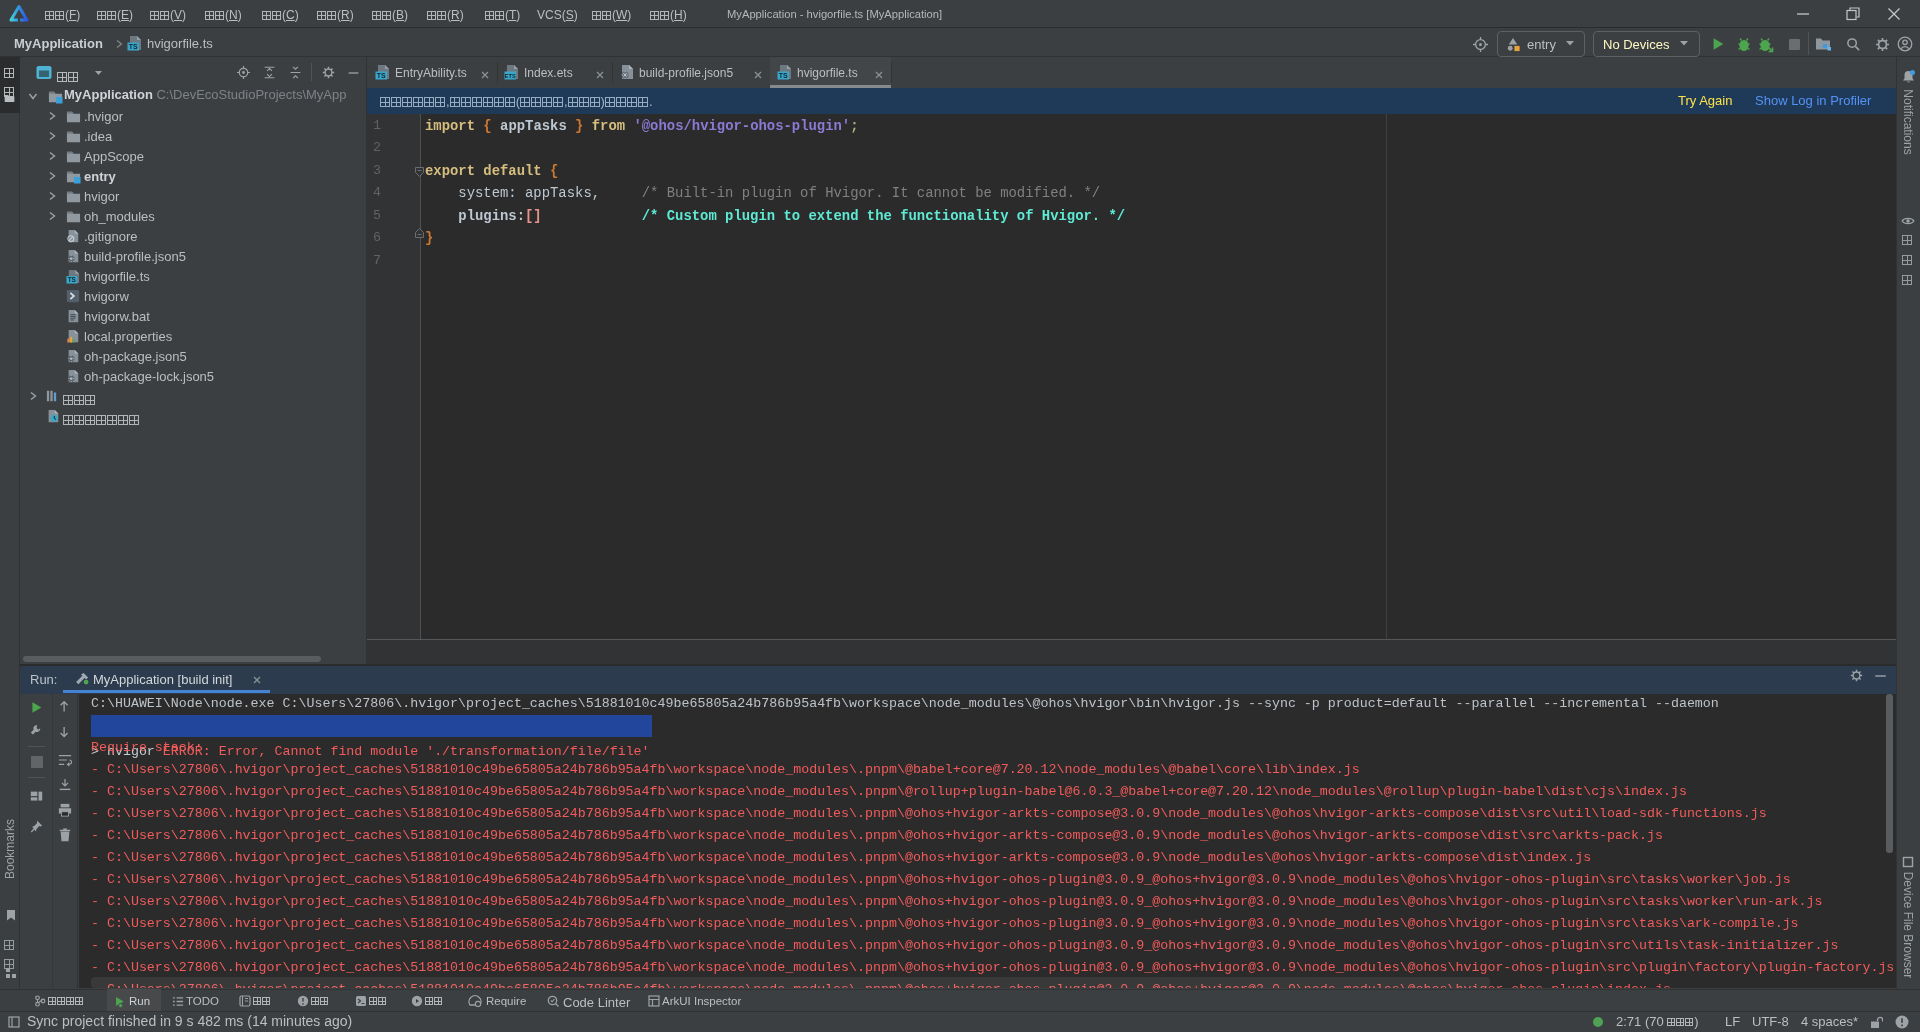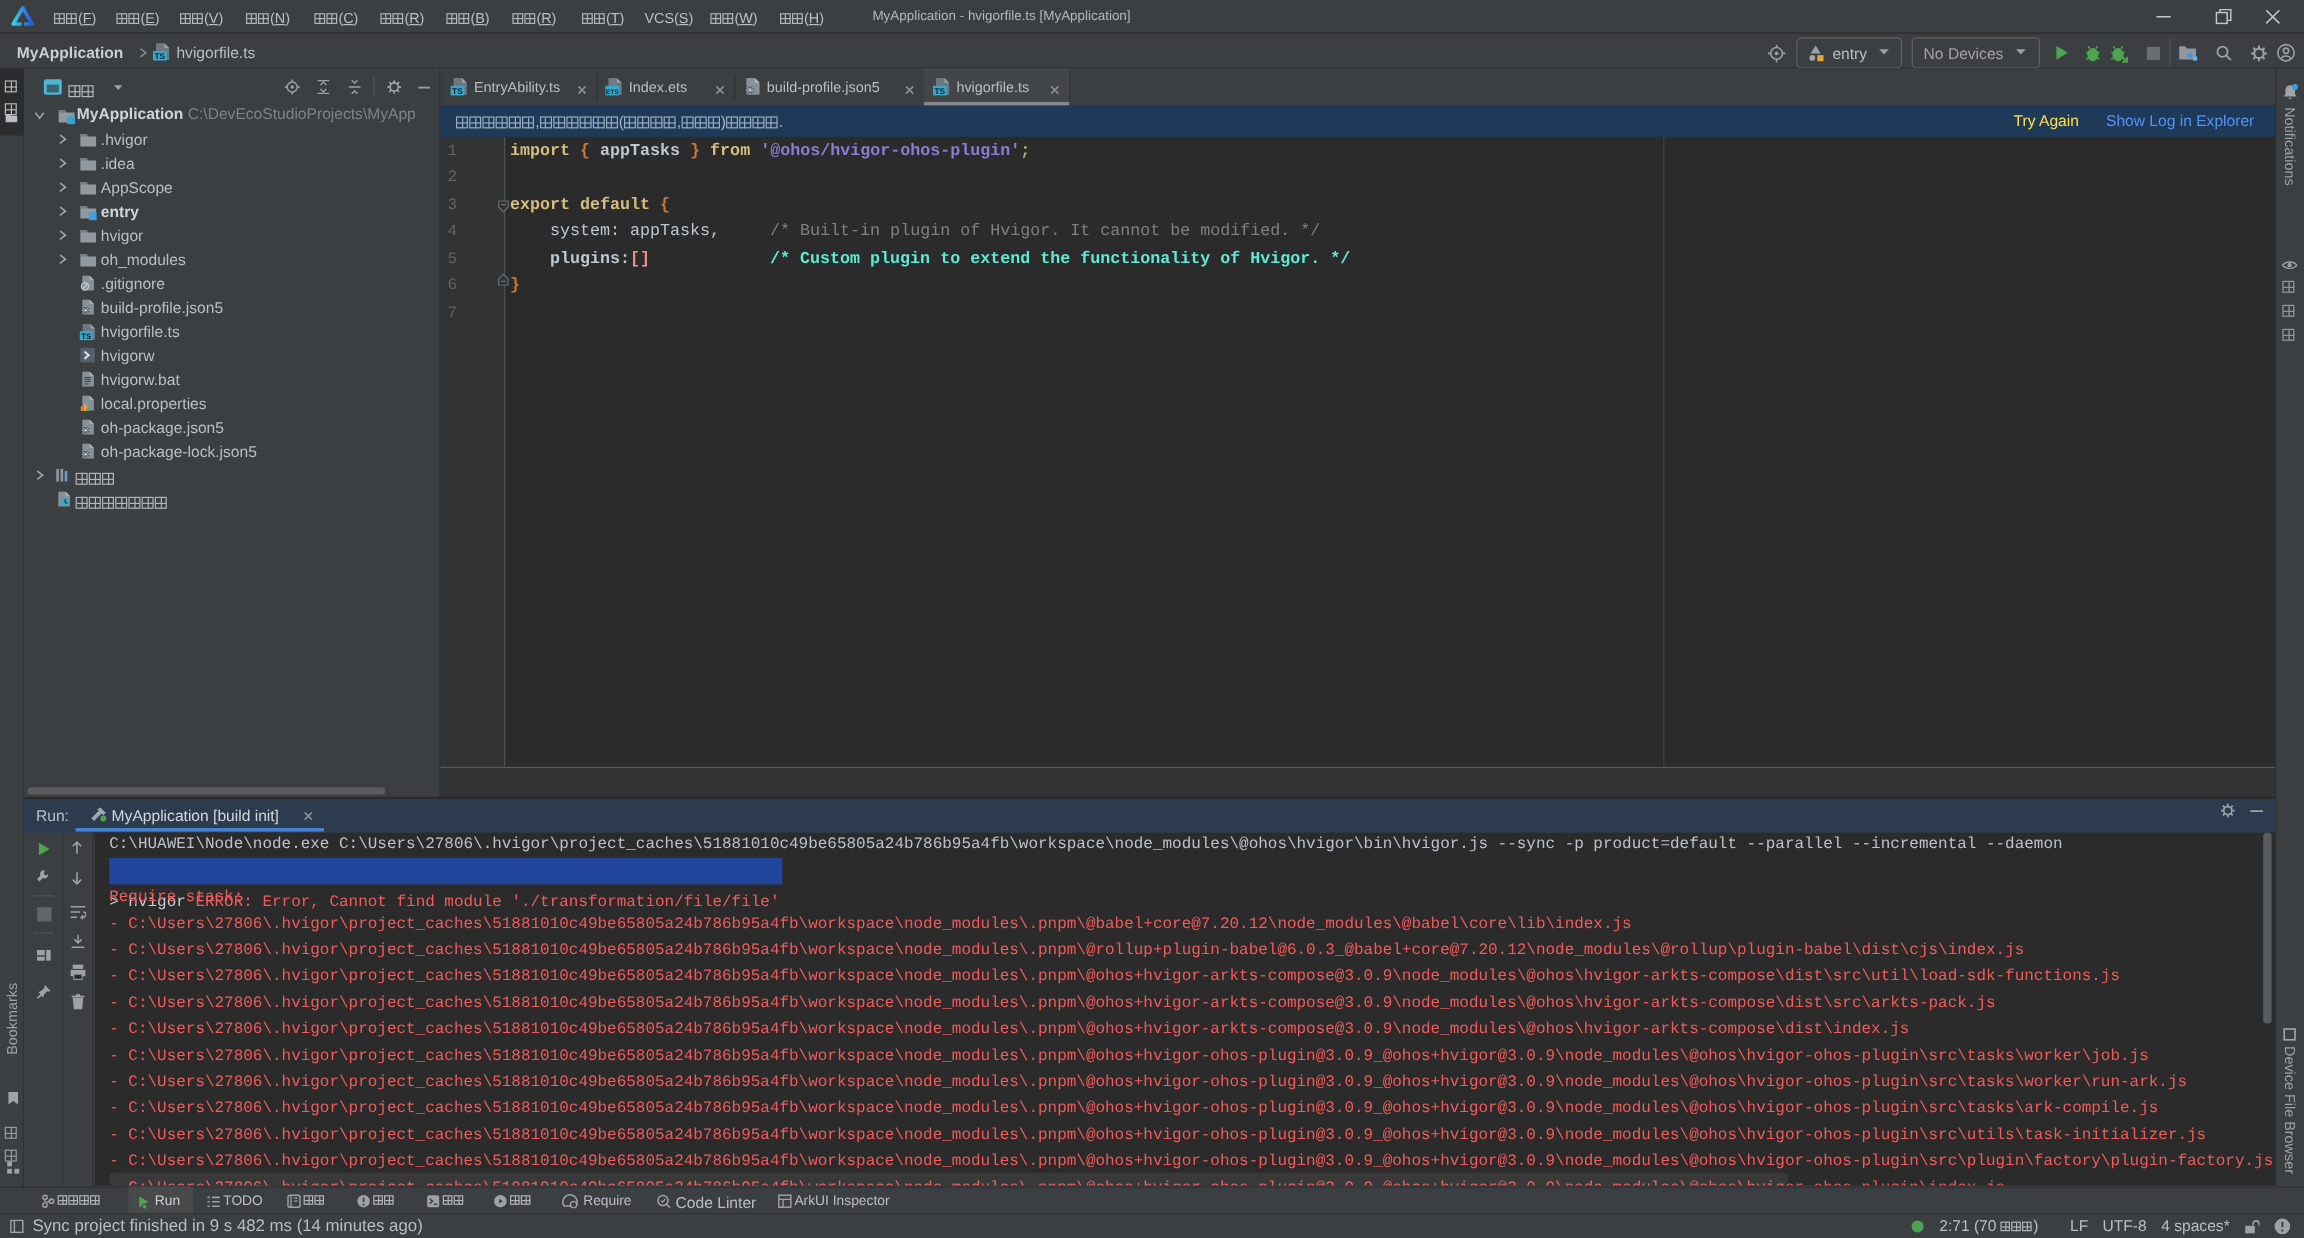--- a/index.html
+++ b/index.html
@@ -69,21 +69,21 @@
 <svg class="abs" style="left:1506px;top:37px" width="15" height="15" viewBox="0 0 16 16">
     <path d="M7.5 1L12 8H3z" fill="#9da2a6"></path>
     <rect x="9" y="9.5" width="5.5" height="5.5" fill="#e8a33d"></rect>
     <circle cx="4.5" cy="12" r="2.6" fill="#9da2a6"></circle>
   </svg>
 <div class="abs" style="left:1527px;top:37px;font-size:13px;color:#bbbfc2">entry</div>
 <svg class="abs" style="left:1565px;top:40px" width="10" height="8" viewBox="0 0 10 8">
     <path d="M1 1l4 4.5L9 1z" fill="#9da2a6"></path>
   </svg>
 <div class="abs" style="left:1593px;top:31px;width:107px;height:26px;border:1px solid #5e6163;border-radius:4px"></div>
-<div class="abs" style="left:1603px;top:37px;font-size:13px;color:#a3a3a3">No Devices</div>
+<div class="abs" style="left:1603px;top:37px;font-size:13px;color:#fef9c3">No Devices</div>
 <svg class="abs" style="left:1679px;top:40px" width="10" height="8" viewBox="0 0 10 8">
     <path d="M1 1l4 4.5L9 1z" fill="#9da2a6"></path>
   </svg>
 <svg class="abs" style="left:1711px;top:37px" width="14" height="14" viewBox="0 0 16 16">
     <path d="M3 1.5v13l11-6.5z" fill="#4da54f"></path>
   </svg>
 <svg class="abs" style="left:1736px;top:36px" width="17" height="17" viewBox="0 0 17 17">
     <ellipse cx="8" cy="9.5" rx="4.6" ry="5.5" fill="#4da54f"></ellipse>
     <path d="M5.5 4.5L4 2.5M10.5 4.5L12 2.5M2.5 7.5L4.5 9M13.5 7.5L11.5 9M2.5 13.5l2-1.5M13.5 13.5l-2-1.5M8 4v11" stroke="#4da54f" stroke-width="1.3"></path>
   </svg>
@@ -377,21 +377,21 @@
     <rect x="0.5" y="7.5" width="11.5" height="8" fill="#3ba6c9"></rect>
     <text x="6.2" y="14" font-family="Liberation Sans" font-size="7.0" font-weight="bold" fill="#0e2730" text-anchor="middle">TS</text>
   </svg>
 <div class="abs" style="left:797px;top:66px;font-size:12px;color:#bbbfc2">hvigorfile.ts</div>
 <svg class="abs" style="left:874px;top:70px" width="10" height="10" viewBox="0 0 10 10">
     <path d="M2 2l6 6M8 2l-6 6" stroke="#8a9093" stroke-width="1.3"></path>
   </svg>
 <div class="abs" style="left:367px;top:88px;width:1529px;height:26px;background:#1f3a59"></div>
 <div class="abs" style="left:380px;top:94px;font-size:13px;color:#a2b6c8"><i class="c"></i><i class="c"></i><i class="c"></i><i class="c"></i><i class="c"></i><i class="c"></i>,<i class="c"></i><i class="c"></i><i class="c"></i><i class="c"></i><i class="c"></i><i class="c"></i>(<i class="c"></i><i class="c"></i><i class="c"></i><i class="c"></i>,<i class="c"></i><i class="c"></i><i class="c"></i>)<i class="c"></i><i class="c"></i><i class="c"></i><i class="c"></i>.</div>
 <div class="abs" style="left:1678px;top:93px;font-size:13px;color:#fde047">Try Again</div>
-<div class="abs" style="left:1755px;top:93px;font-size:13px;color:#5493f5">Show Log in Explorer</div>
+<div class="abs" style="left:1755px;top:93px;font-size:13px;color:#5493f5">Show Log in Profiler</div>
 <div class="abs" style="left:367px;top:114px;width:53px;height:525px;background:#313335"></div>
 <div class="abs" style="left:420px;top:114px;width:1px;height:525px;background:#4e5254"></div>
 <div class="abs" style="left:1386px;top:114px;width:1px;height:525px;background:#3f4244"></div>
 <div class="abs mono" style="left:367px;top:115px;width:14px;height:22px;line-height:22px;font-size:13.3px;color:#606366;text-align:right">1</div>
 <div class="abs mono" style="left:367px;top:137px;width:14px;height:22px;line-height:22px;font-size:13.3px;color:#606366;text-align:right">2</div>
 <div class="abs mono" style="left:367px;top:160px;width:14px;height:22px;line-height:22px;font-size:13.3px;color:#606366;text-align:right">3</div>
 <div class="abs mono" style="left:367px;top:182px;width:14px;height:22px;line-height:22px;font-size:13.3px;color:#606366;text-align:right">4</div>
 <div class="abs mono" style="left:367px;top:205px;width:14px;height:22px;line-height:22px;font-size:13.3px;color:#606366;text-align:right">5</div>
 <div class="abs mono" style="left:367px;top:227px;width:14px;height:22px;line-height:22px;font-size:13.3px;color:#606366;text-align:right">6</div>
 <div class="abs mono" style="left:367px;top:250px;width:14px;height:22px;line-height:22px;font-size:13.3px;color:#606366;text-align:right">7</div>

